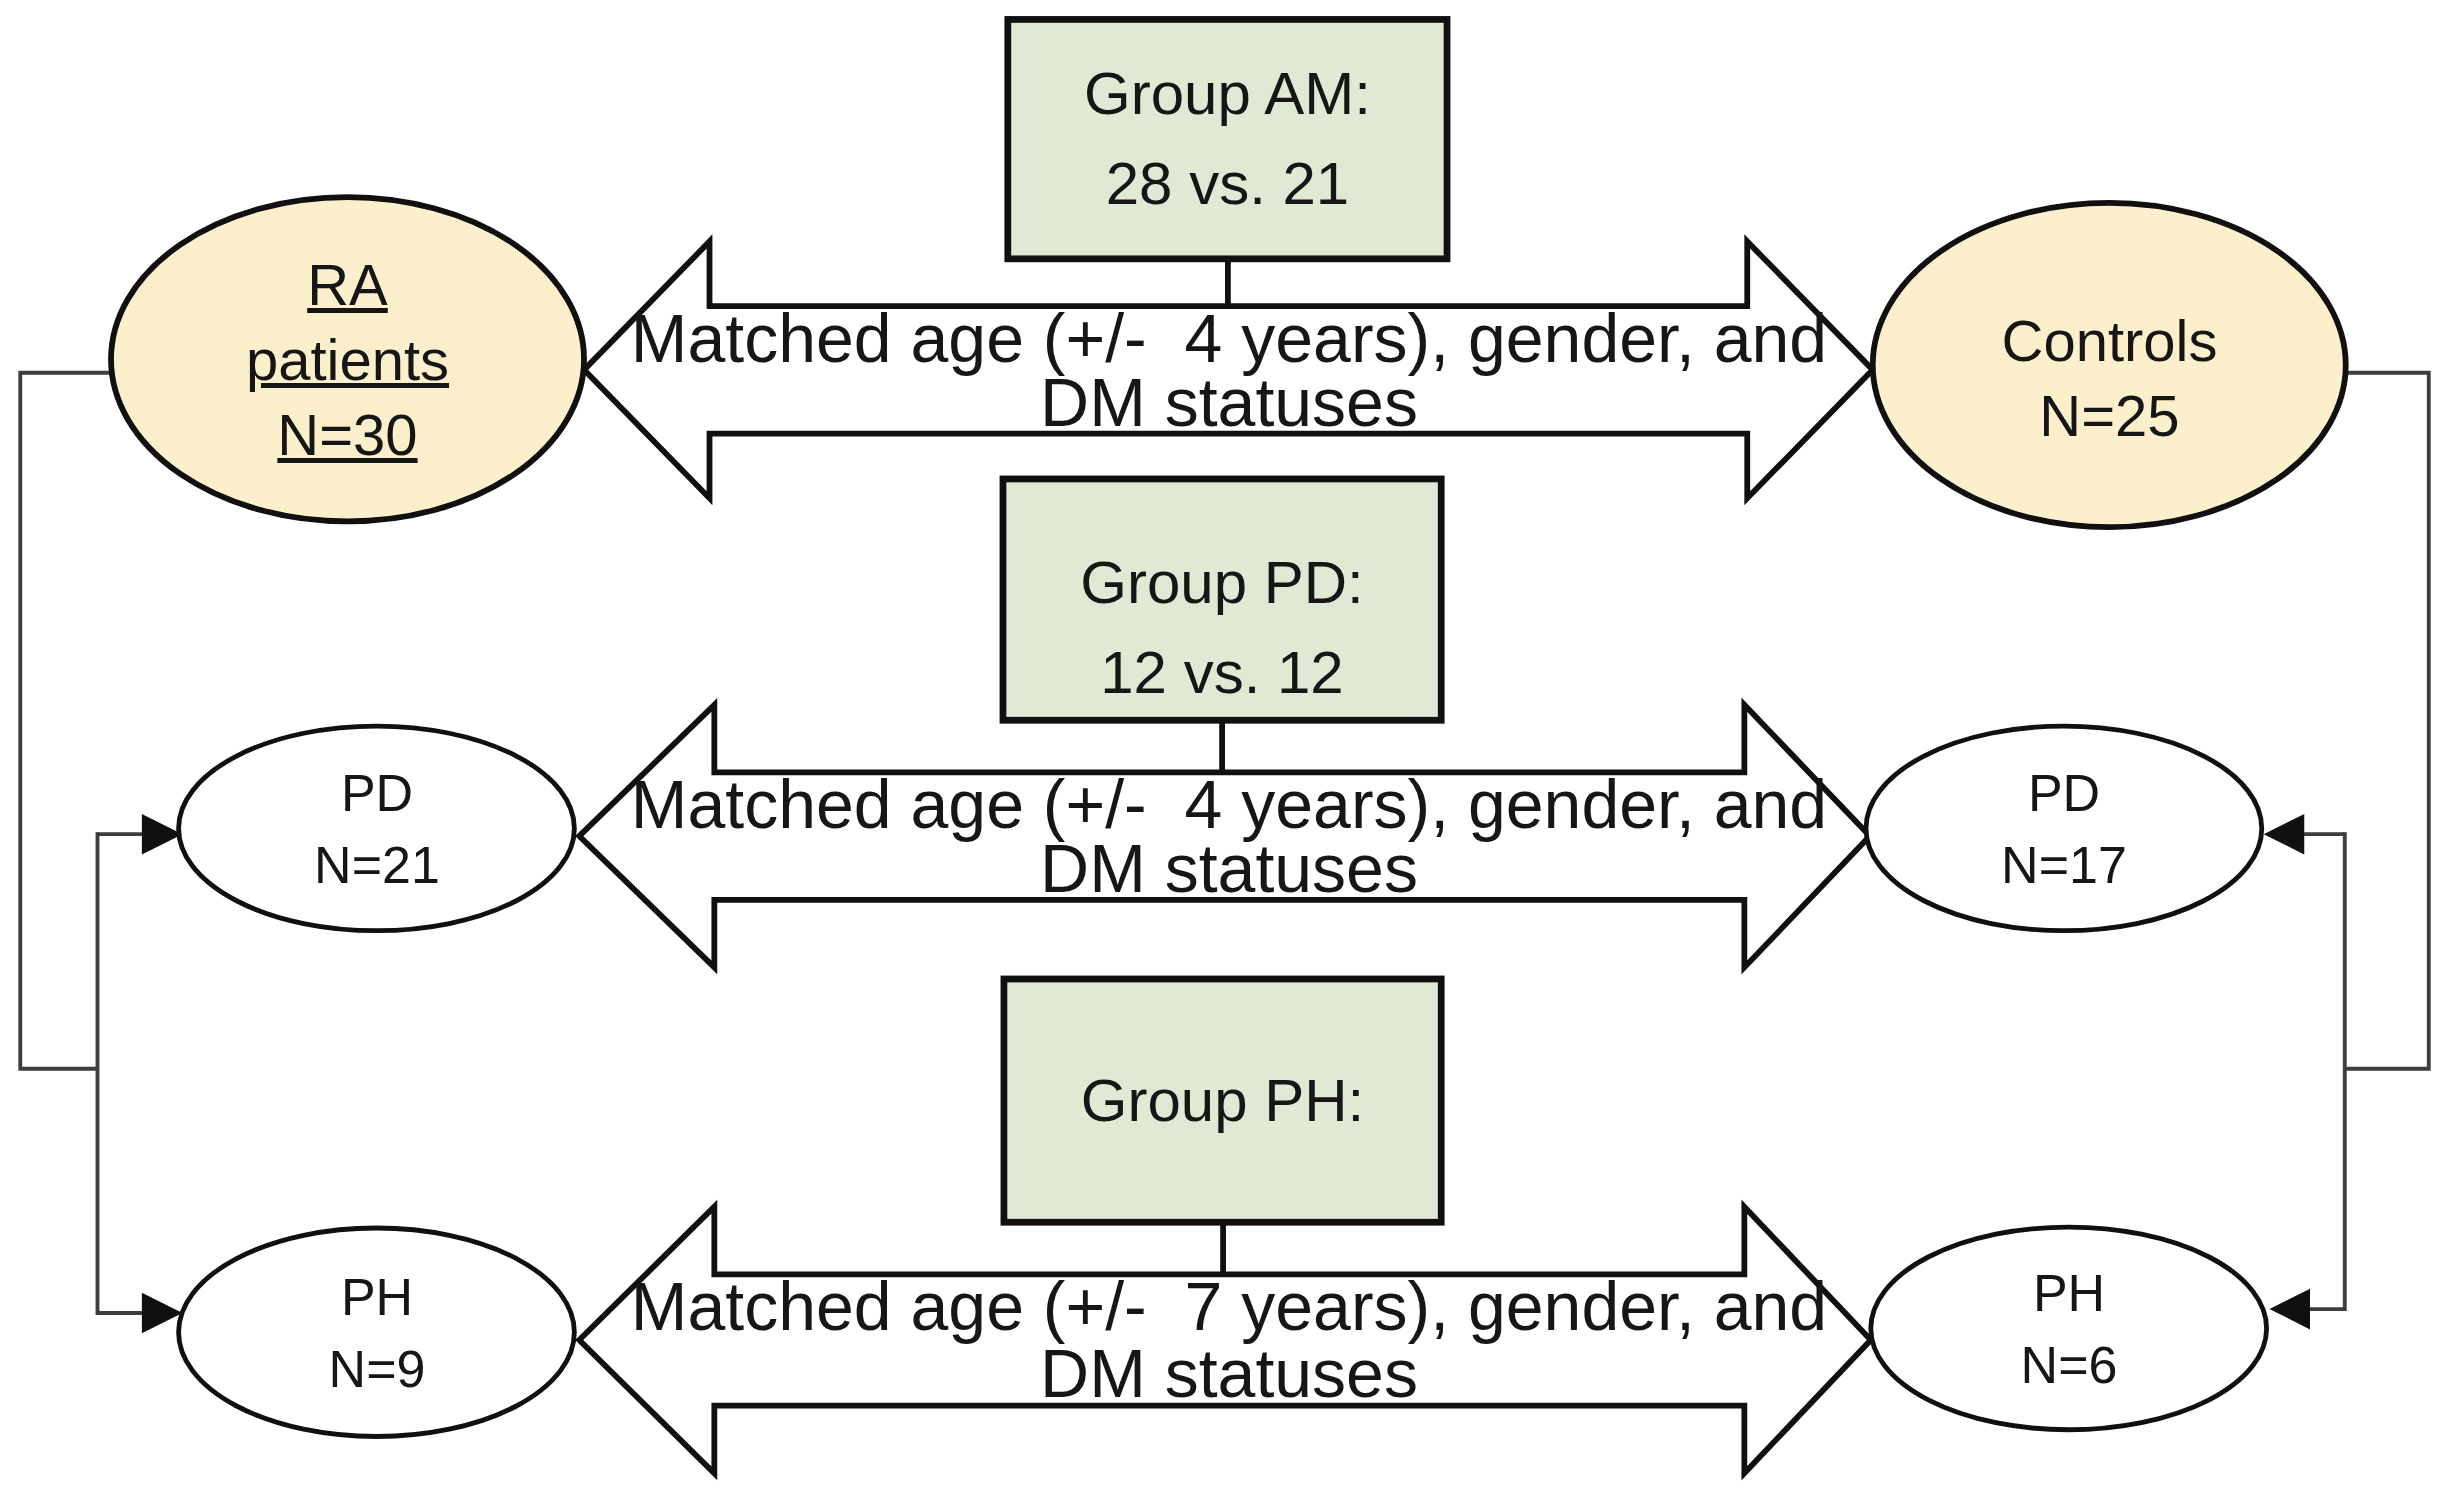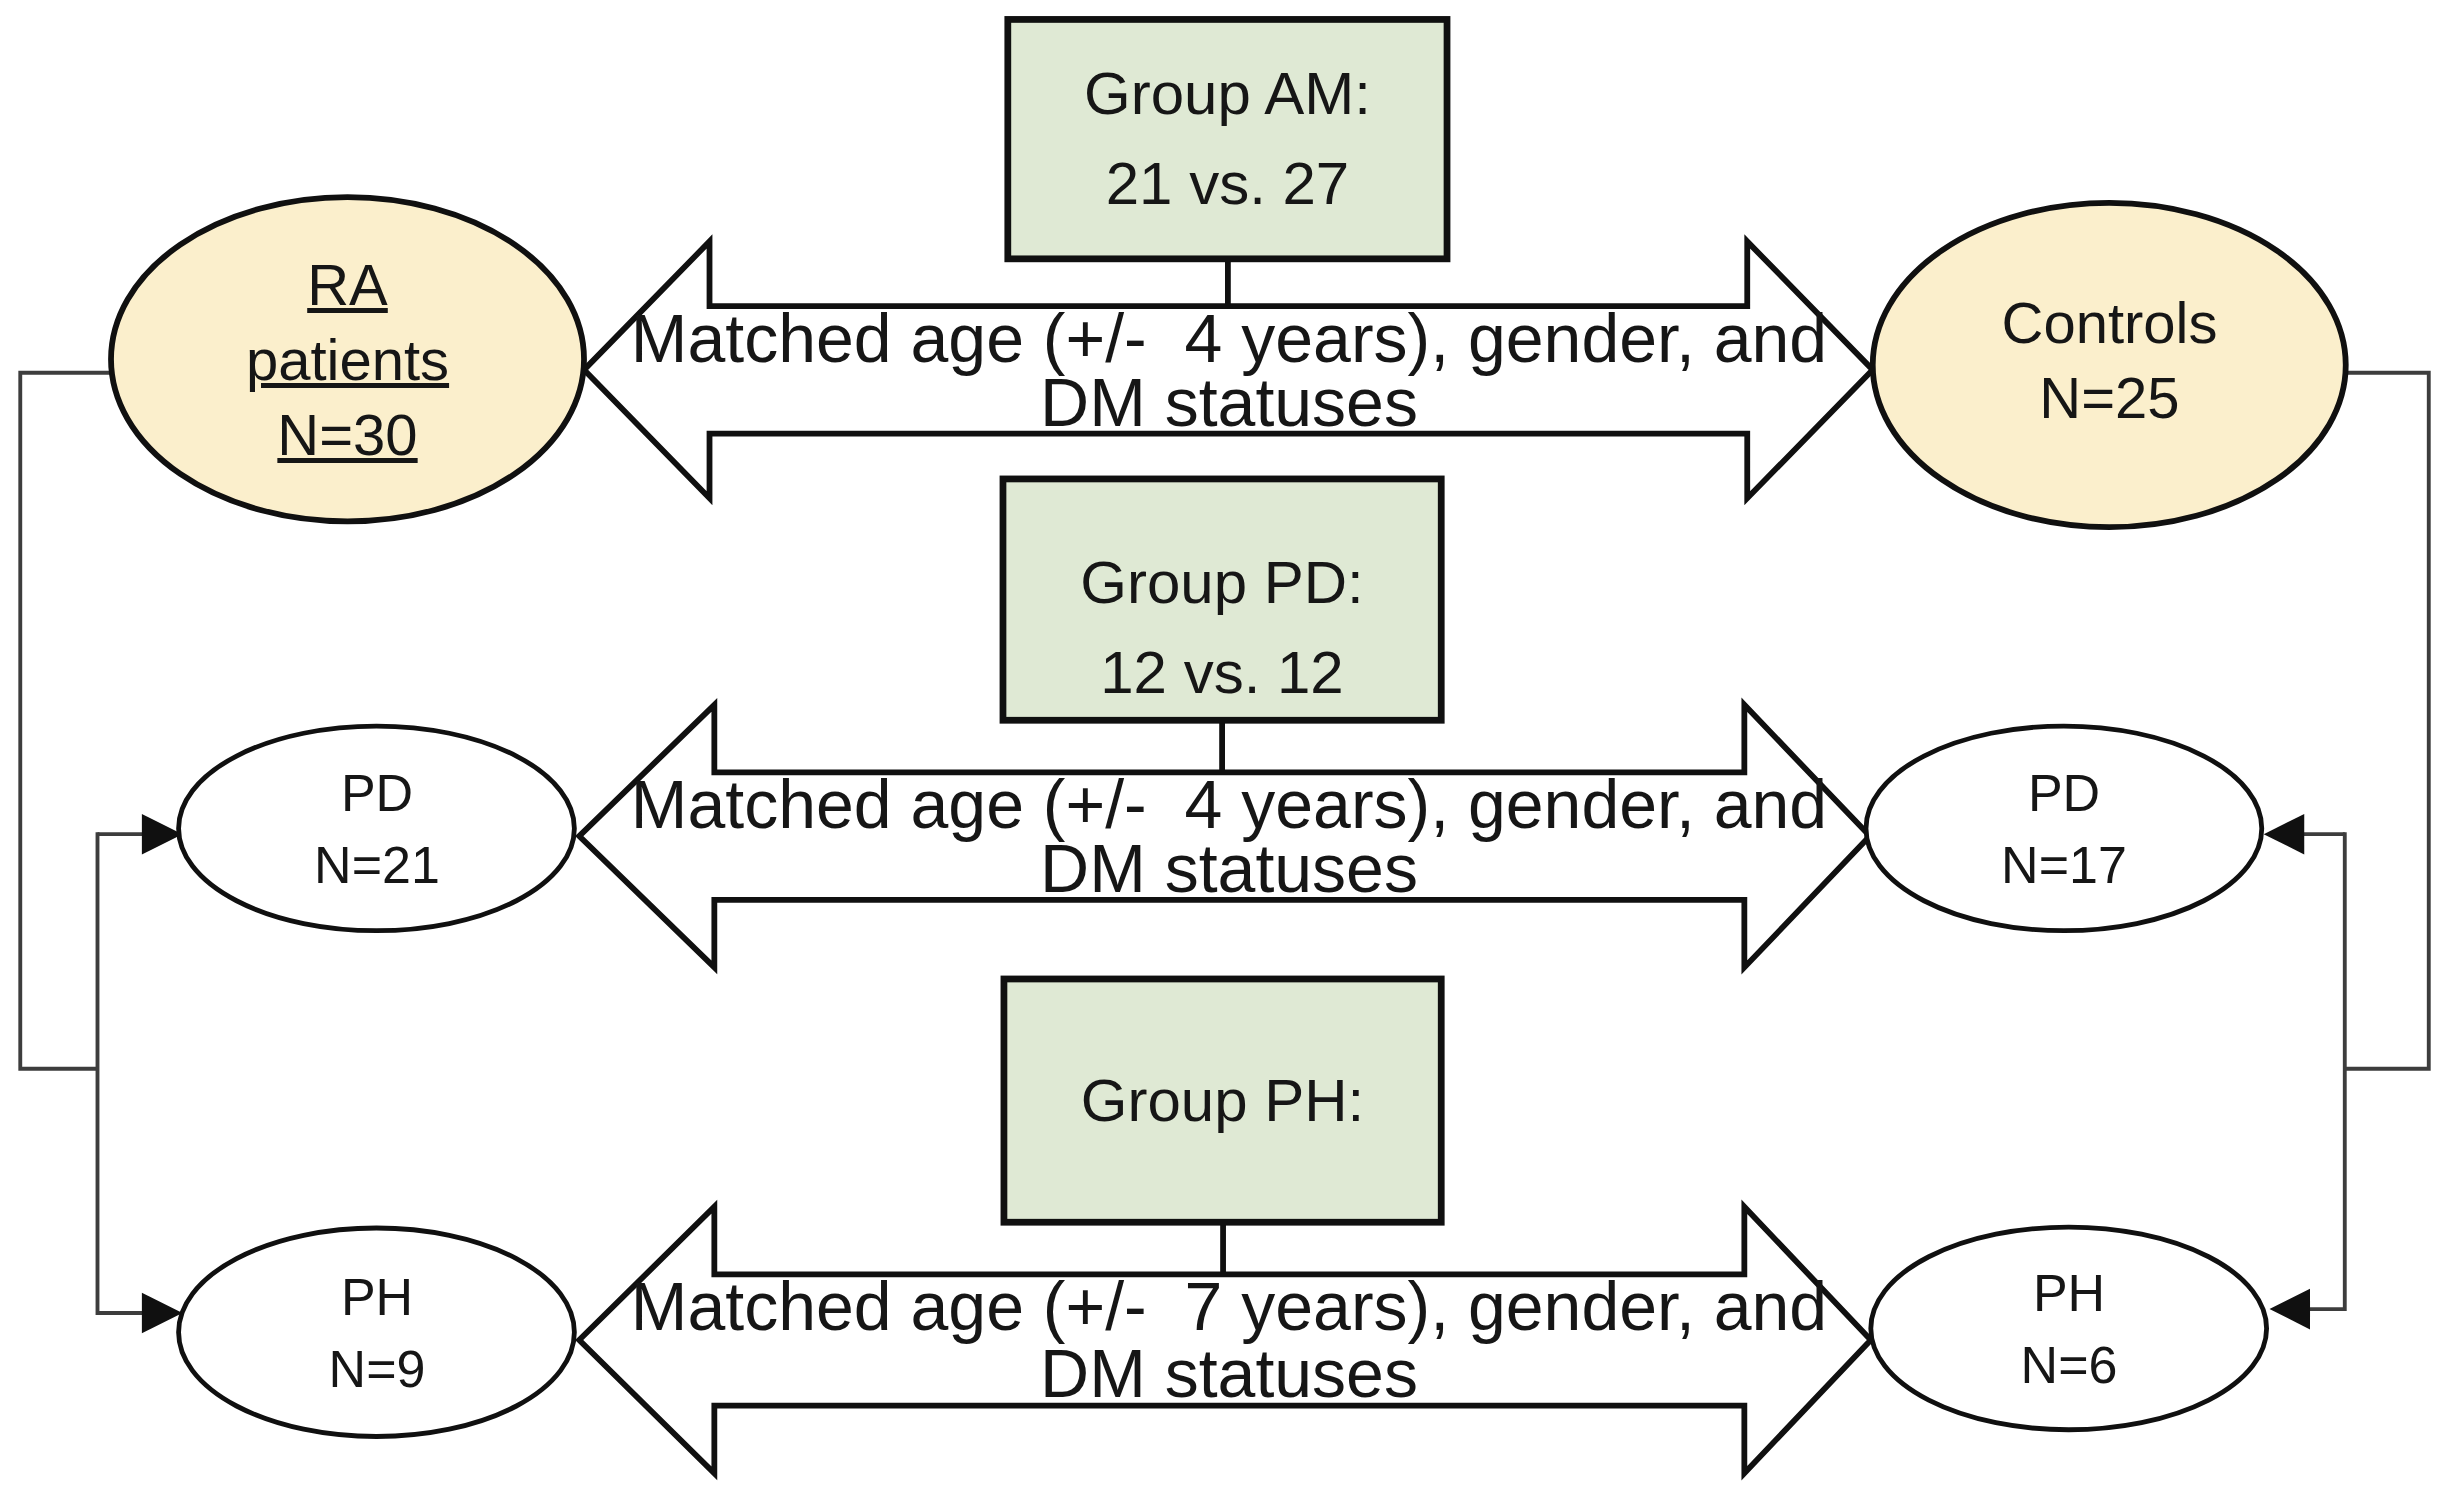--- a/index.html
+++ b/index.html
@@ -75,21 +75,21 @@
     <ellipse class="ebig" cx="360" cy="372" rx="245" ry="168" fill="#fbefcc"></ellipse>
     <ellipse class="ebig" cx="2185" cy="378" rx="245" ry="168" fill="#fbefcc"></ellipse>
     <ellipse class="esml" cx="390" cy="858" rx="205" ry="106" fill="#ffffff"></ellipse>
     <ellipse class="esml" cx="2138" cy="858" rx="205" ry="106" fill="#ffffff"></ellipse>
     <ellipse class="esml" cx="390" cy="1380" rx="205" ry="108" fill="#ffffff"></ellipse>
     <ellipse class="esml" cx="2143" cy="1376" rx="205" ry="105" fill="#ffffff"></ellipse>
   </svg>
 
   <div class="lbl group-lbl" style="left:1008px; top:19.3px; width:439px; height:239px;">
     <span>Group AM:</span>
-    <span>21 vs. 27</span>
+    <span>28 vs. 21</span>
   </div>
   <div class="lbl group-lbl" style="left:1003px; top:507px; width:438px; height:241px;">
     <span>Group PD:</span>
     <span>12 vs. 12</span>
   </div>
   <div class="lbl group-lbl" style="left:1004px; top:979px; width:437px; height:243px;">
     <span>Group PH:</span>
   </div>
 
   <div class="lbl match-lbl" style="left:710px; top:307px; width:1038px; height:126px;">
@@ -103,21 +103,21 @@
   <div class="lbl match-lbl" style="left:714px; top:1274px; width:1030px; height:131px;justify-content:space-between;">
     <span>Matched age (+/-&nbsp; 7 years), gender, and</span>
     <span>DM statuses</span>
   </div>
 
   <div class="lbl cohort-lbl" style="left:111px; top:197px; width:473px; height:324px;text-decoration:underline;">
     <span>RA</span>
     <span>patients</span>
     <span>N=30</span>
   </div>
-  <div class="lbl cohort-lbl" style="left:1873px; top:198px; width:473px; height:324px;text-align:right;">
+  <div class="lbl cohort-lbl" style="left:1873px; top:216px; width:473px; height:324px;text-align:right;">
     <span>Controls</span>
     <span>N=25</span>
   </div>
   <div class="lbl sub-lbl" style="left:179px; top:726px; width:396px; height:205px;">
     <span>PD</span>
     <span>N=21</span>
   </div>
   <div class="lbl sub-lbl" style="left:1866px; top:726px; width:396px; height:205px;">
     <span>PD</span>
     <span>N=17</span>

